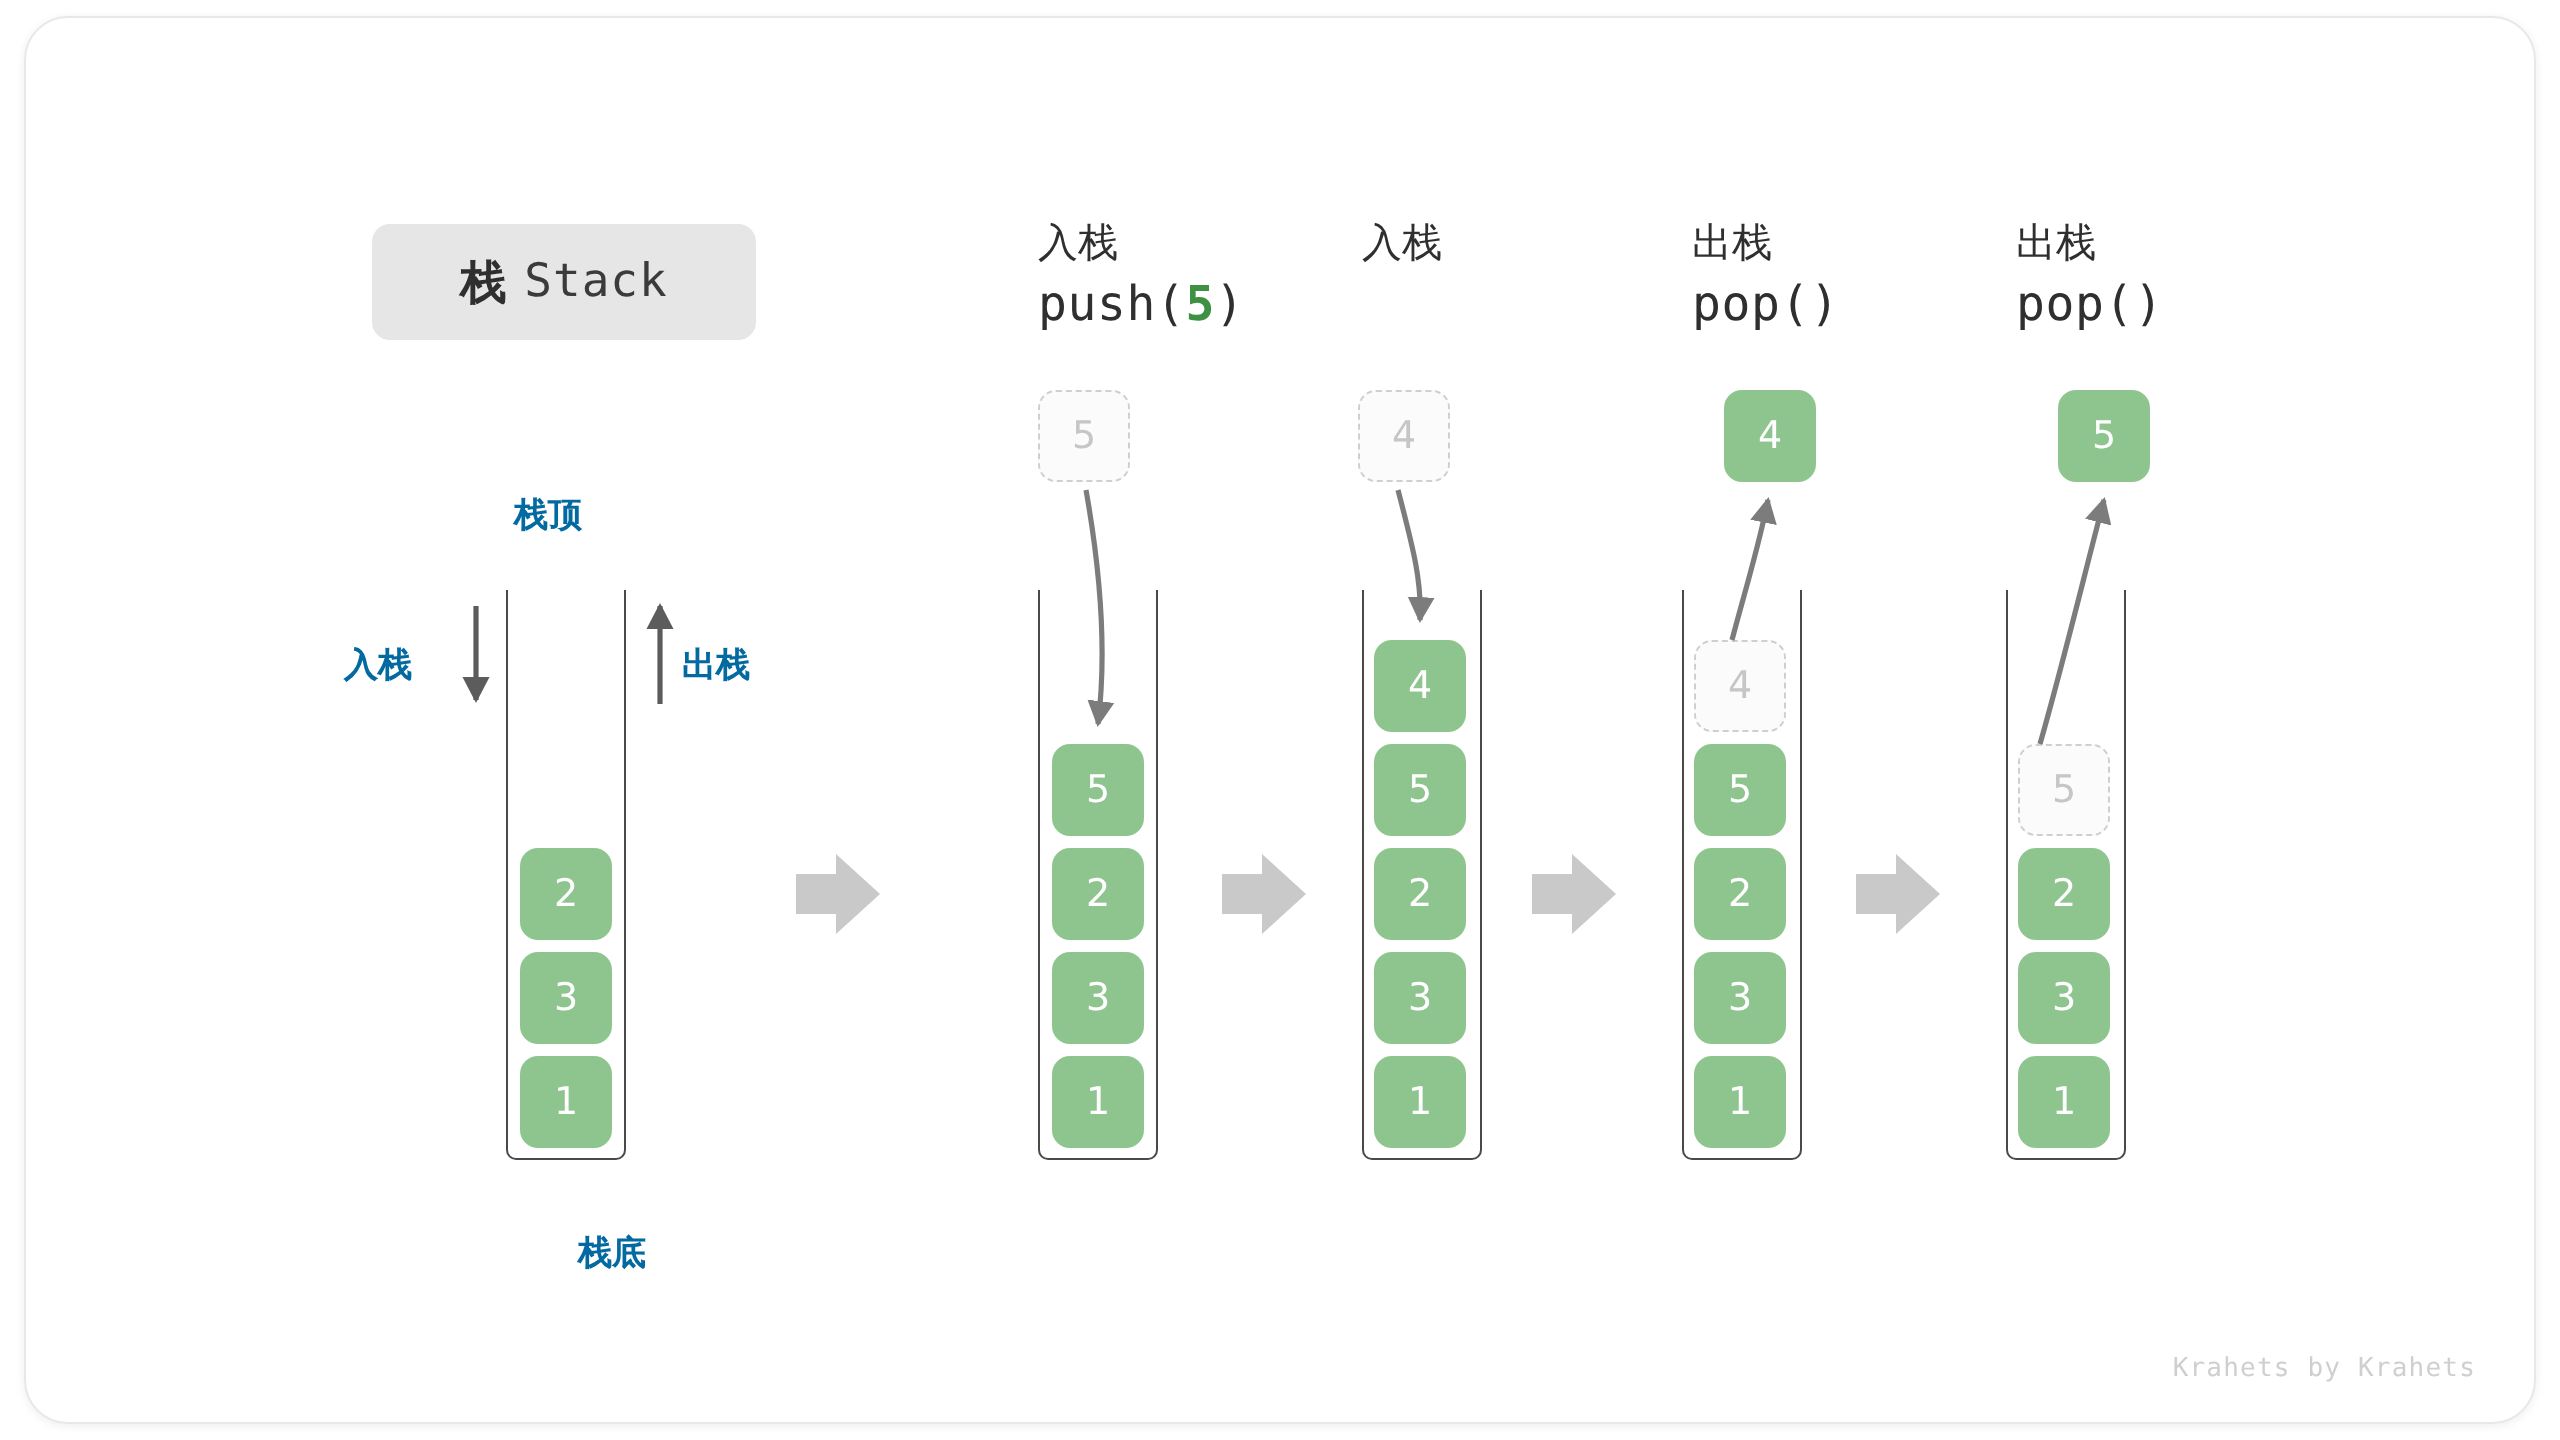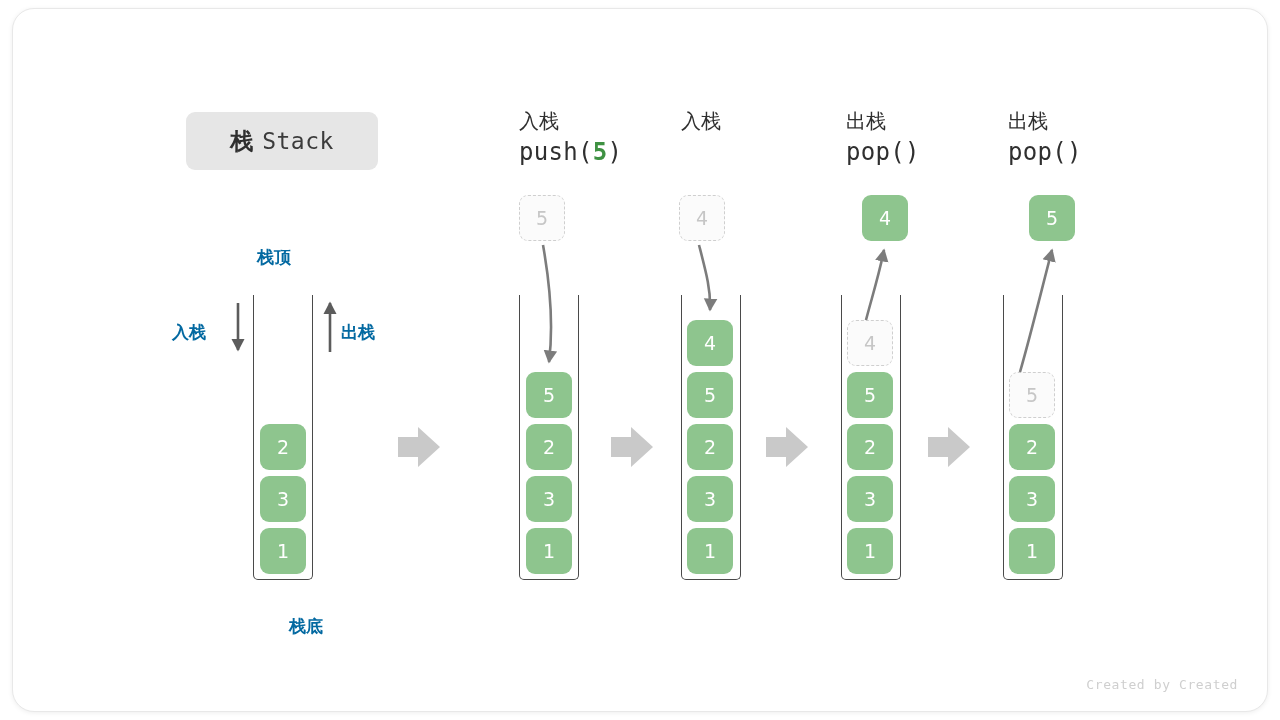--- a/index.html
+++ b/index.html
@@ -260,14 +260,14 @@
       <path d="M611,437 L631,437 L631,427 L653,447 L631,467 L631,457 L611,457 Z" fill="#c9c9c9"></path>
     </g>
     <g>
       <path d="M766,437 L786,437 L786,427 L808,447 L786,467 L786,457 L766,457 Z" fill="#c9c9c9"></path>
     </g>
     <g>
       <path d="M928,437 L948,437 L948,427 L970,447 L948,467 L948,457 L928,457 Z" fill="#c9c9c9"></path>
     </g>
   </svg>
 
-  <div id="footer">Created by Created</div>
+  <div id="footer">Krahets by Krahets</div>
 </div>
 
 </body></html>

